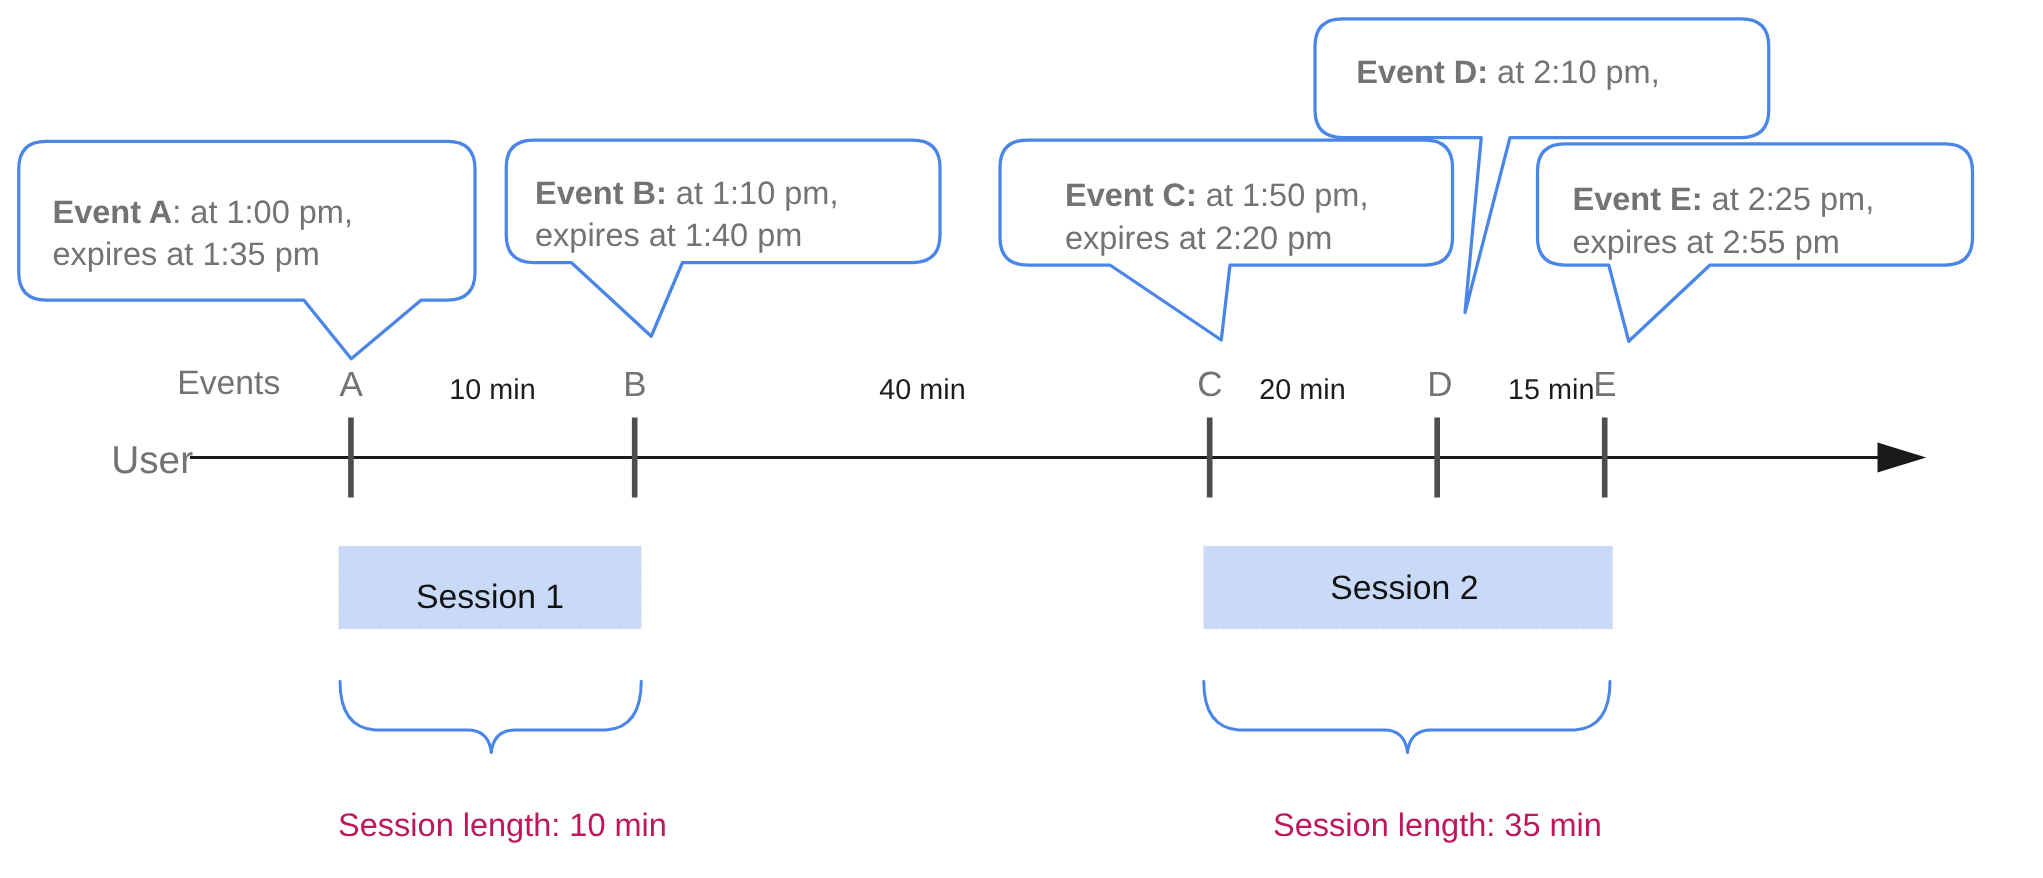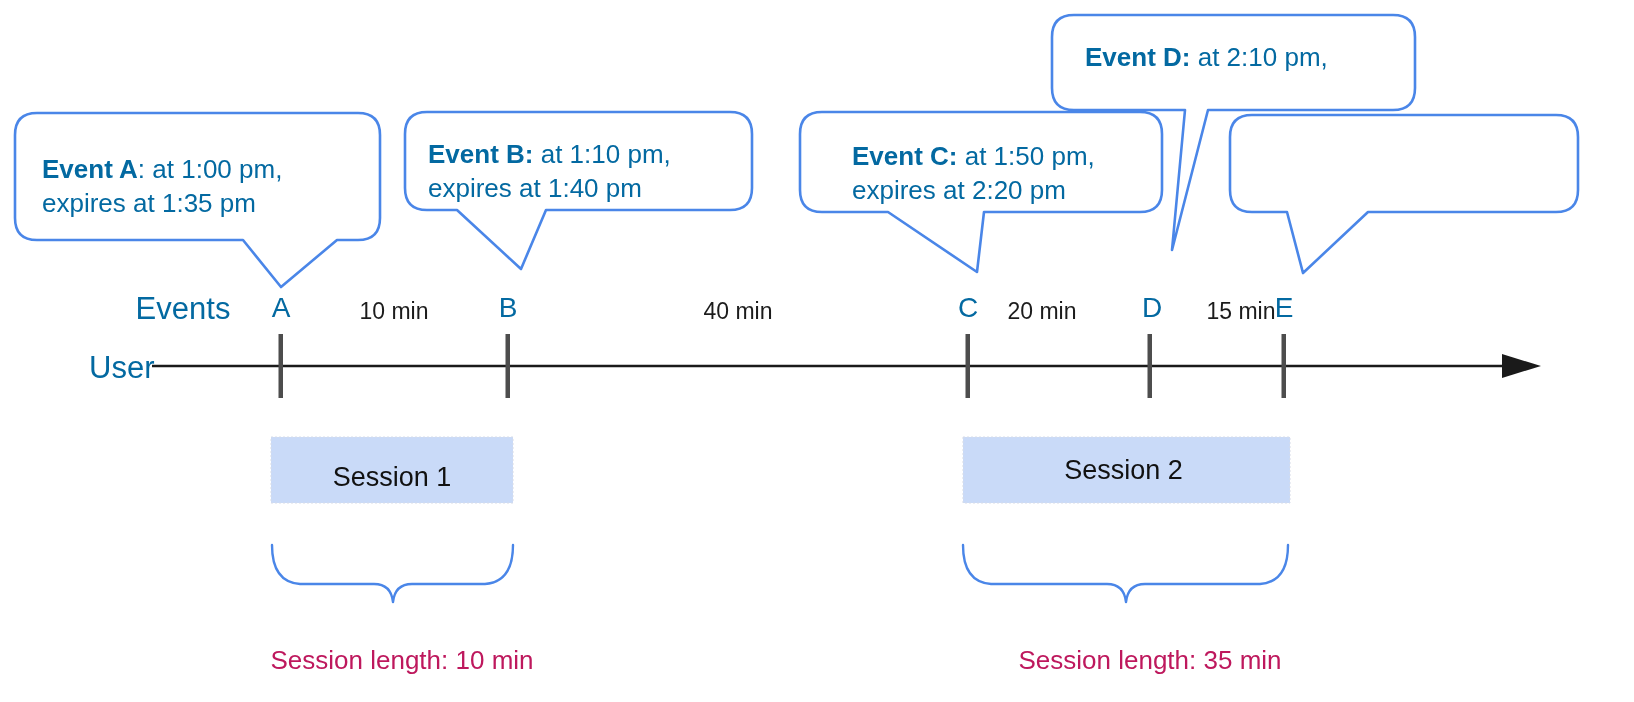--- a/index.html
+++ b/index.html
@@ -7,27 +7,27 @@
     position:relative;
     width:1634px;height:702px;
     background:#ffffff;
     font-family:"Liberation Sans", sans-serif;
     overflow:hidden;
   }
   .stage svg{position:absolute;left:0;top:0;}
   .bubble{fill:#ffffff;stroke-width:2.6;stroke-linejoin:round;}
   .brace{fill:none;stroke-width:2.4;stroke-linecap:round;stroke-linejoin:round;}
   .session-rect{stroke:#d7dce8;stroke-width:1;stroke-dasharray:2 2;}
-  .txt{position:absolute;color:#0369a1;white-space:nowrap;}
+  .txt{position:absolute;color:#737373;white-space:nowrap;}
   .bubble-txt{font-size:26px;line-height:34px;}
   .bubble-txt b{font-weight:bold;}
   .center{transform:translateX(-50%);}
   .letter{font-size:28px;}
   .gap{font-size:23px;color:#1c1c1c;}
-  .events-lbl{font-size:31px;text-align:center;}
+  .events-lbl{font-size:27px;text-align:center;}
   .user-lbl{font-size:31px;margin-left:29px;}
   .session-box-txt{position:absolute;display:flex;align-items:center;justify-content:center;font-size:27px;color:#111;}
   .length-lbl{font-size:26px;color:#be185d;}
 </style>
 </head>
 <body>
 
 <div class="stage">
 
   <svg width="1634" height="702" viewBox="0 0 1634 702">
@@ -62,20 +62,24 @@
     <div><b>Event B:</b><span> at 1:10 pm,</span></div>
     <div>expires at 1:40 pm</div>
   </div>
   <div class="txt bubble-txt" style="left:852px;top:139px;">
     <div><b>Event C:</b><span> at 1:50 pm,</span></div>
     <div>expires at 2:20 pm</div>
   </div>
   <div class="txt bubble-txt" style="left:1085px;top:40px;">
     <div><b>Event D:</b><span> at 2:10 pm,</span></div>
   </div>
+  <div class="txt bubble-txt" style="left:1258px;top:142px;">
+    <div><b>Event E:</b><span> at 2:25 pm,</span></div>
+    <div>expires at 2:55 pm</div>
+  </div>
 
   <div class="txt events-lbl center" style="left:183px;top:291px;">Events</div>
   <div class="txt user-lbl" style="left:60px;top:350px;">User</div>
 
   <div class="txt letter center" style="left:281px;top:292px;">A</div>
   <div class="txt letter center" style="left:508px;top:292px;">B</div>
   <div class="txt letter center" style="left:968px;top:292px;">C</div>
   <div class="txt letter center" style="left:1152px;top:292px;">D</div>
   <div class="txt letter center" style="left:1284px;top:292px;">E</div>
 

